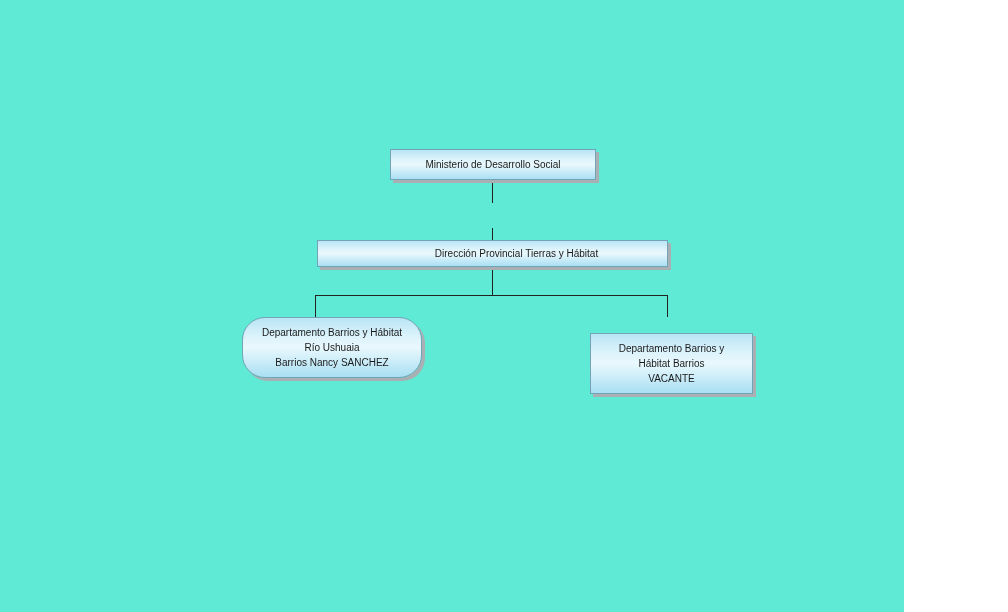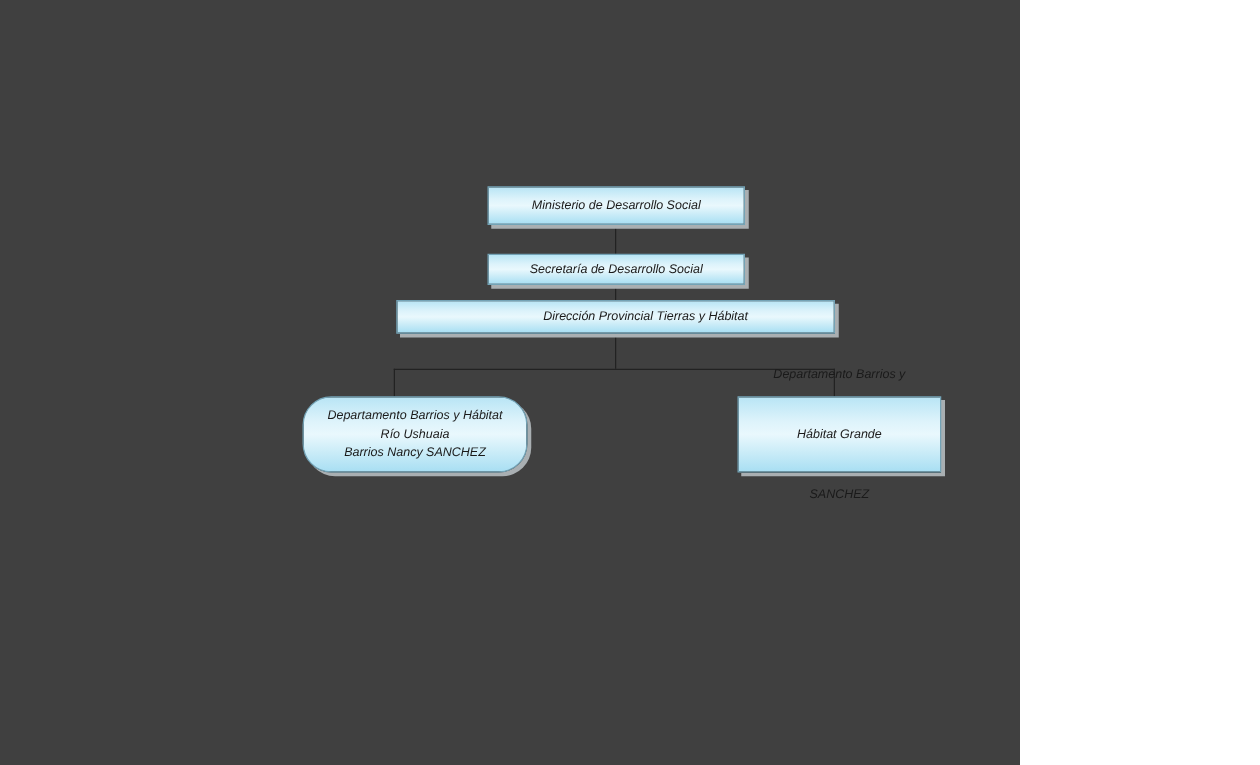--- a/index.html
+++ b/index.html
@@ -2,26 +2,25 @@
 <html><head>
 <meta charset="utf-8">
 <style>
   html, body {
     margin: 0;
     padding: 0;
     background: #ffffff;
   }
   .canvas {
     position: relative;
-    width: 816px;
+    width: 904px;
     height: 612px;
-    background: #404040;
+    background: #5eead4;
     font-family: "Liberation Sans", "DejaVu Sans", sans-serif;
     overflow: hidden;
-    font-style: italic;
   }
   .org-node {
     position: absolute;
     box-sizing: border-box;
     border: 1px solid #73a3b6;
     background: linear-gradient(to bottom,
       #b9e5f5 0%,
       #ddf3fb 32%,
       #e9f8fd 50%,
       #cdedf8 72%,
@@ -55,33 +54,30 @@
   <div class="connector v" style="left:492px; top:228px; height:12px;"></div>
   <div class="connector v" style="left:492px; top:267px; height:28px;"></div>
   <div class="connector h" style="left:315px; top:295px; width:353px;"></div>
   <div class="connector v" style="left:315px; top:295px; height:22px;"></div>
   <div class="connector v" style="left:667px; top:295px; height:22px;"></div>
 
   <div class="org-node" style="left:390px; top:149px; width:206px; height:31px;">
     <div class="node-line">Ministerio de Desarrollo Social</div>
   </div>
 
-  <div class="org-node" style="left:390px; top:203px; width:206px; height:25px;">
-    <div class="node-line">Secretaría de Desarrollo Social</div>
-  </div>
 
   <div class="org-node" style="left:317px; top:240px; width:351px; height:27px;padding-left:48px;">
     <div class="node-line">Dirección Provincial Tierras y Hábitat</div>
   </div>
 
   <div class="org-node" style="left:242px; top:317px; width:180px; height:61px;border-radius:23px;">
     <div class="node-line">Departamento Barrios y Hábitat</div>
     <div class="node-line">Río Ushuaia</div>
     <div class="node-line">Barrios Nancy SANCHEZ</div>
   </div>
 
-  <div class="org-node" style="left:590px; top:317px; width:163px; height:61px;gap:33px;">
+  <div class="org-node" style="left:590px; top:333px; width:163px; height:61px;">
     <div class="node-line">Departamento Barrios y</div>
-    <div class="node-line">Hábitat Grande</div>
-    <div class="node-line">SANCHEZ</div>
+    <div class="node-line">Hábitat Barrios</div>
+    <div class="node-line">VACANTE</div>
   </div>
 
 </div>
 
 </body></html>

